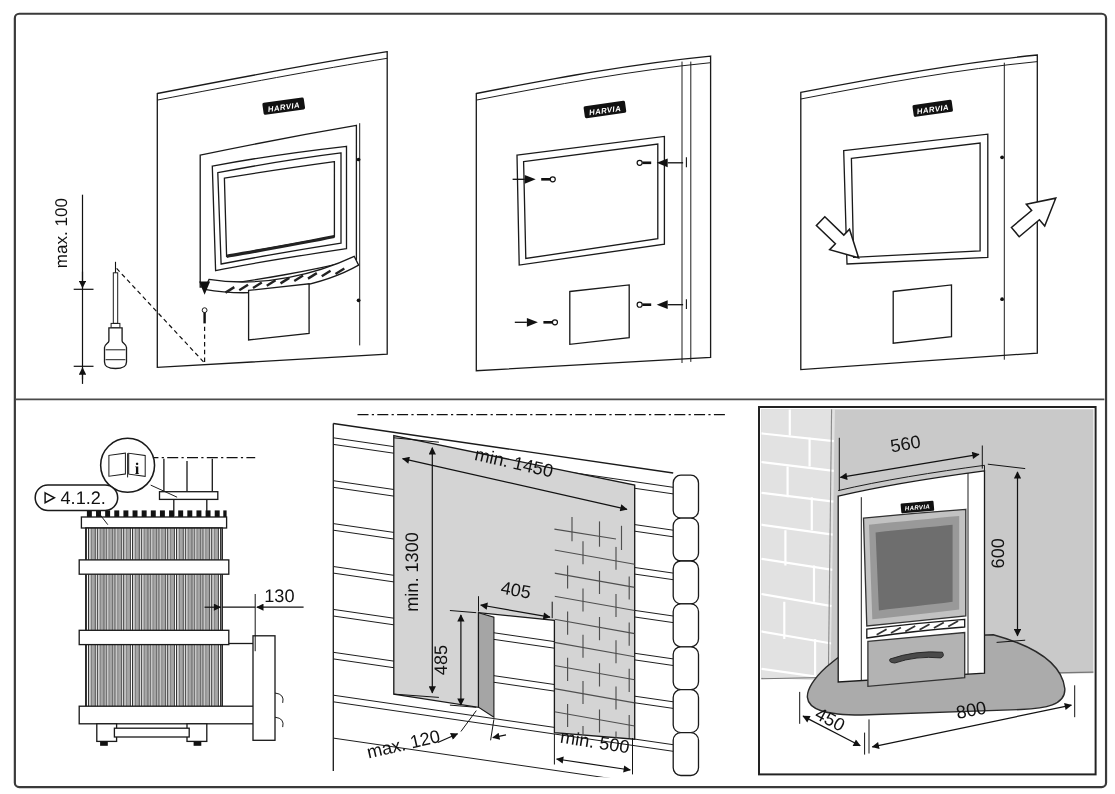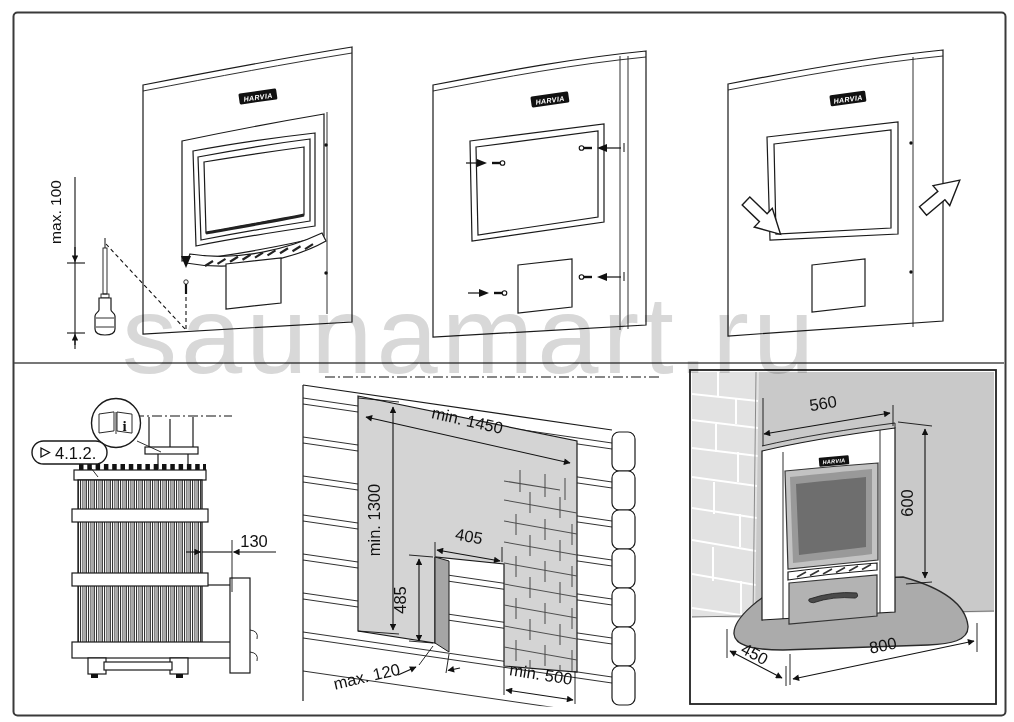--- a/index.html
+++ b/index.html
@@ -440,15 +440,14 @@
     </g>
     <g>
       <line class="ext" x1="790" y1="654" x2="790" y2="685"></line>
       <line class="ext" x1="977" y1="623" x2="977" y2="652"></line>
       <line class="dim" x1="793" y1="679" x2="974" y2="641" marker-start="url(#ah)" marker-end="url(#ah)"></line>
       <text class="dtxt" transform="translate(884,651) rotate(-11)" text-anchor="middle">800</text>
     </g>
   </g>
 </svg>
 
-<div id="wm">saunamart.ru</div>
 
 </div>
 
 </body></html>

